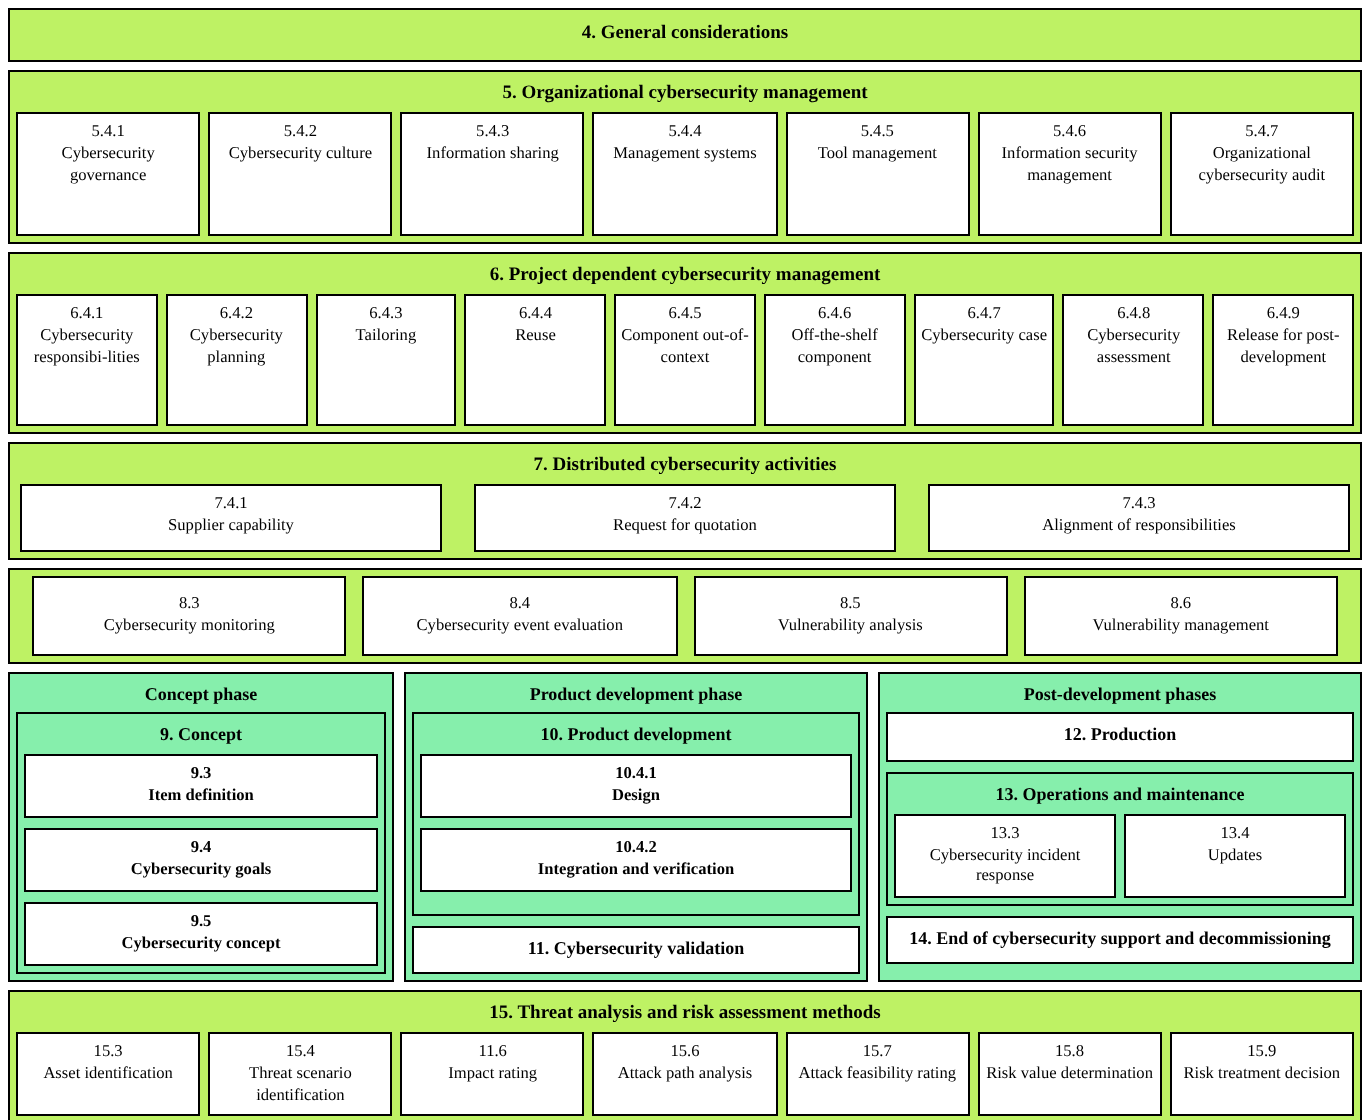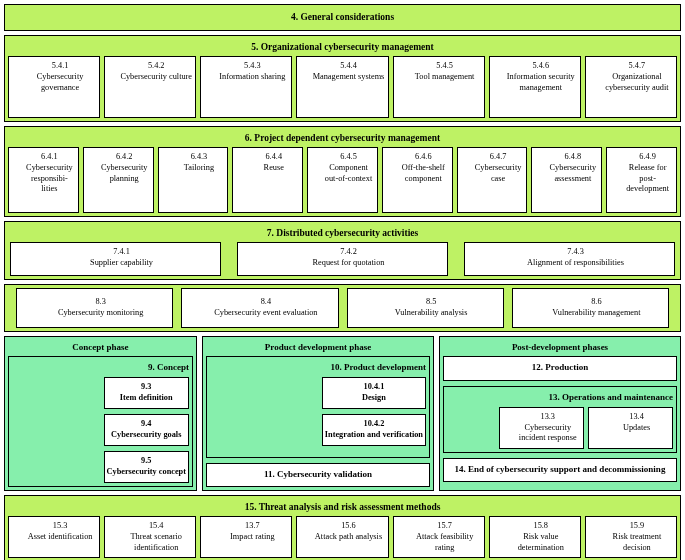--- a/index.html
+++ b/index.html
@@ -40,21 +40,21 @@
     align-items: stretch;
   }
   .cell {
     border: 1px solid #000;
     box-sizing: border-box;
     background: #fff;
     display: flex;
     flex-direction: column;
     align-items: center;
     justify-content: flex-start;
-    padding: 3px 2px 4px 14px;
+    padding: 3px 2px 4px 2px;
     font-size: 8.3px;
     line-height: 10.5px;
     text-align: center;
     flex: 1 1 0;
     min-width: 0;
   }
   .cell .num {
     font-size: 8.3px;
     line-height: 11px;
     margin-bottom: 1px;
@@ -107,21 +107,20 @@
     line-height: 12px;
     padding: 1px 0 3px 0;
   }
   .phase-inner {
     border: 1px solid #000;
     box-sizing: border-box;
     padding: 3px;
     flex: 1 1 auto;
     display: flex;
     flex-direction: column;
-    align-items: flex-end;
   }
   .inner-title {
     text-align: center;
     font-size: 9px;
     font-weight: bold;
     line-height: 12px;
     padding: 1px 0 4px 0;
   }
   .stack {
     display: flex;
@@ -350,21 +349,21 @@
     <div class="row">
       <div class="cell">
         <span class="num">15.3</span>
         <span class="lbl">Asset identification</span>
       </div>
       <div class="cell">
         <span class="num">15.4</span>
         <span class="lbl">Threat scenario identification</span>
       </div>
       <div class="cell">
-        <span class="num">13.7</span>
+        <span class="num">11.6</span>
         <span class="lbl">Impact rating</span>
       </div>
       <div class="cell">
         <span class="num">15.6</span>
         <span class="lbl">Attack path analysis</span>
       </div>
       <div class="cell">
         <span class="num">15.7</span>
         <span class="lbl">Attack feasibility rating</span>
       </div>

